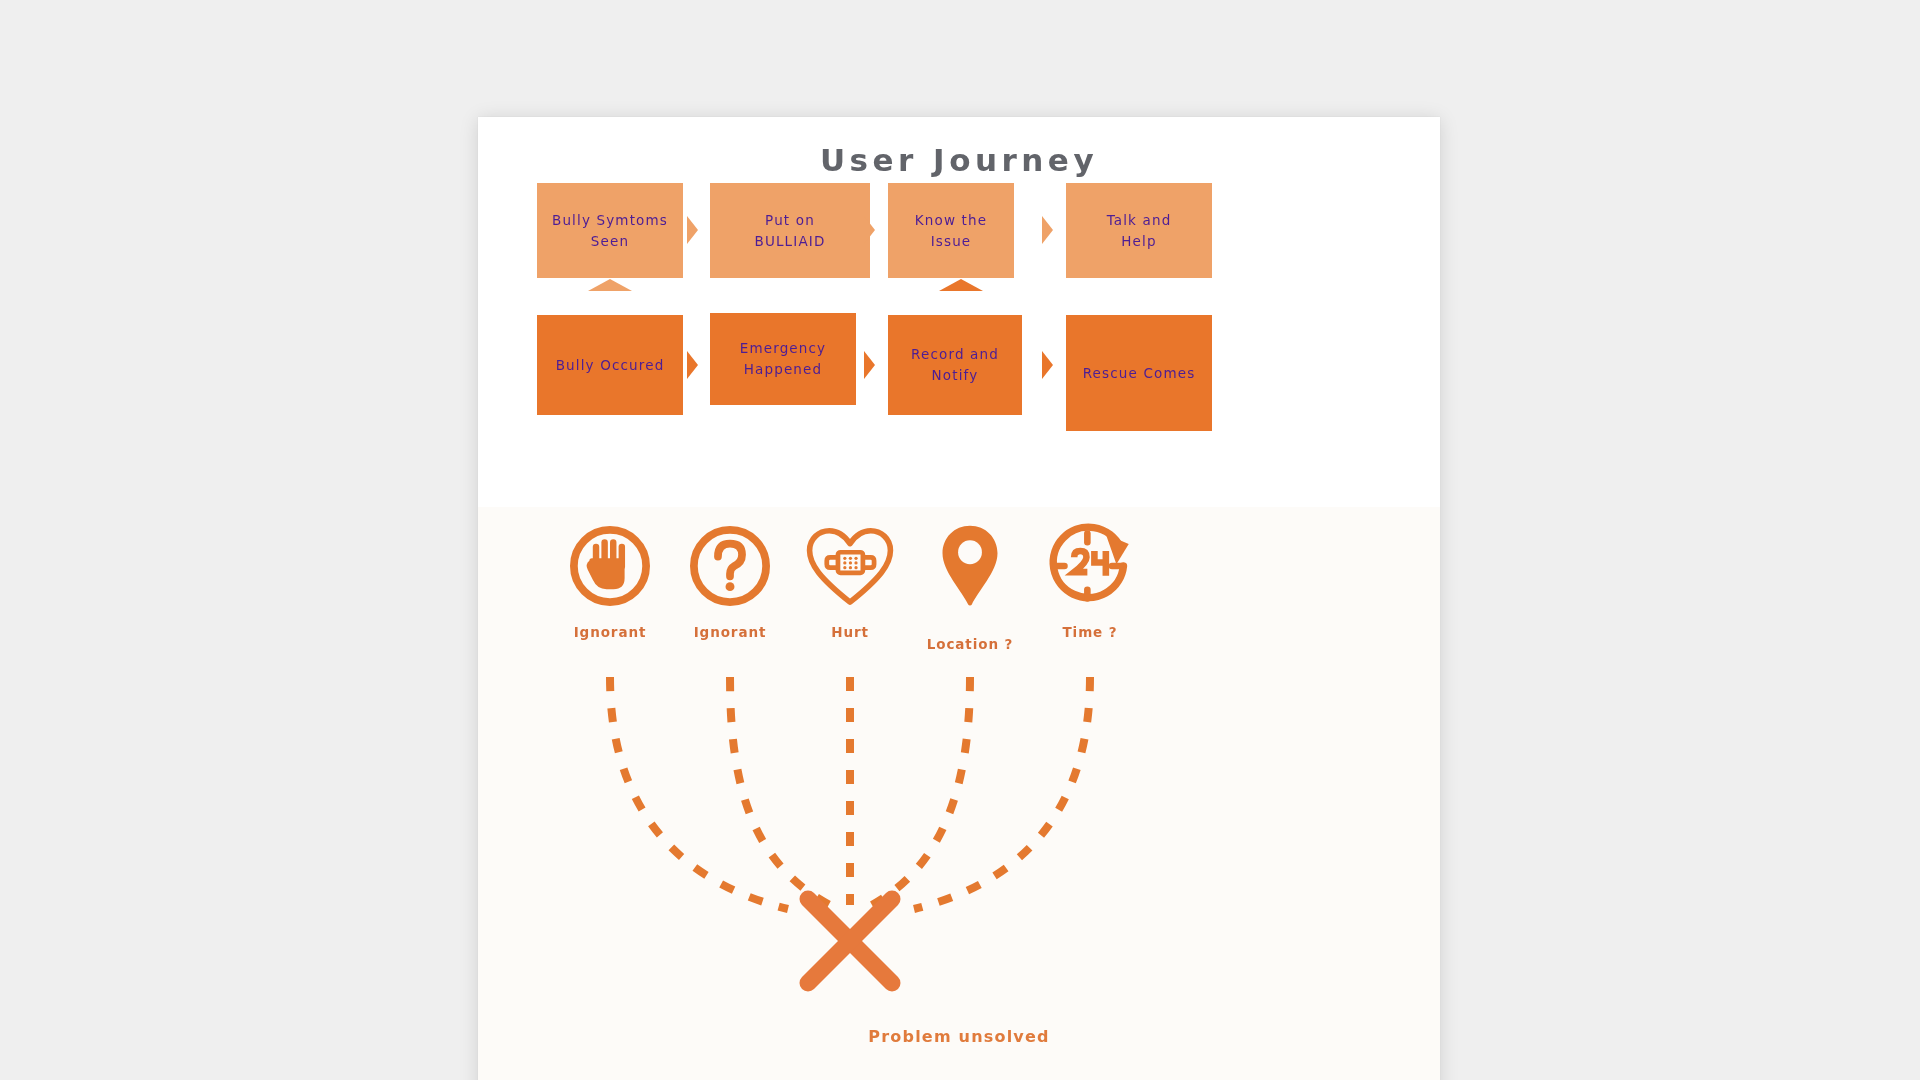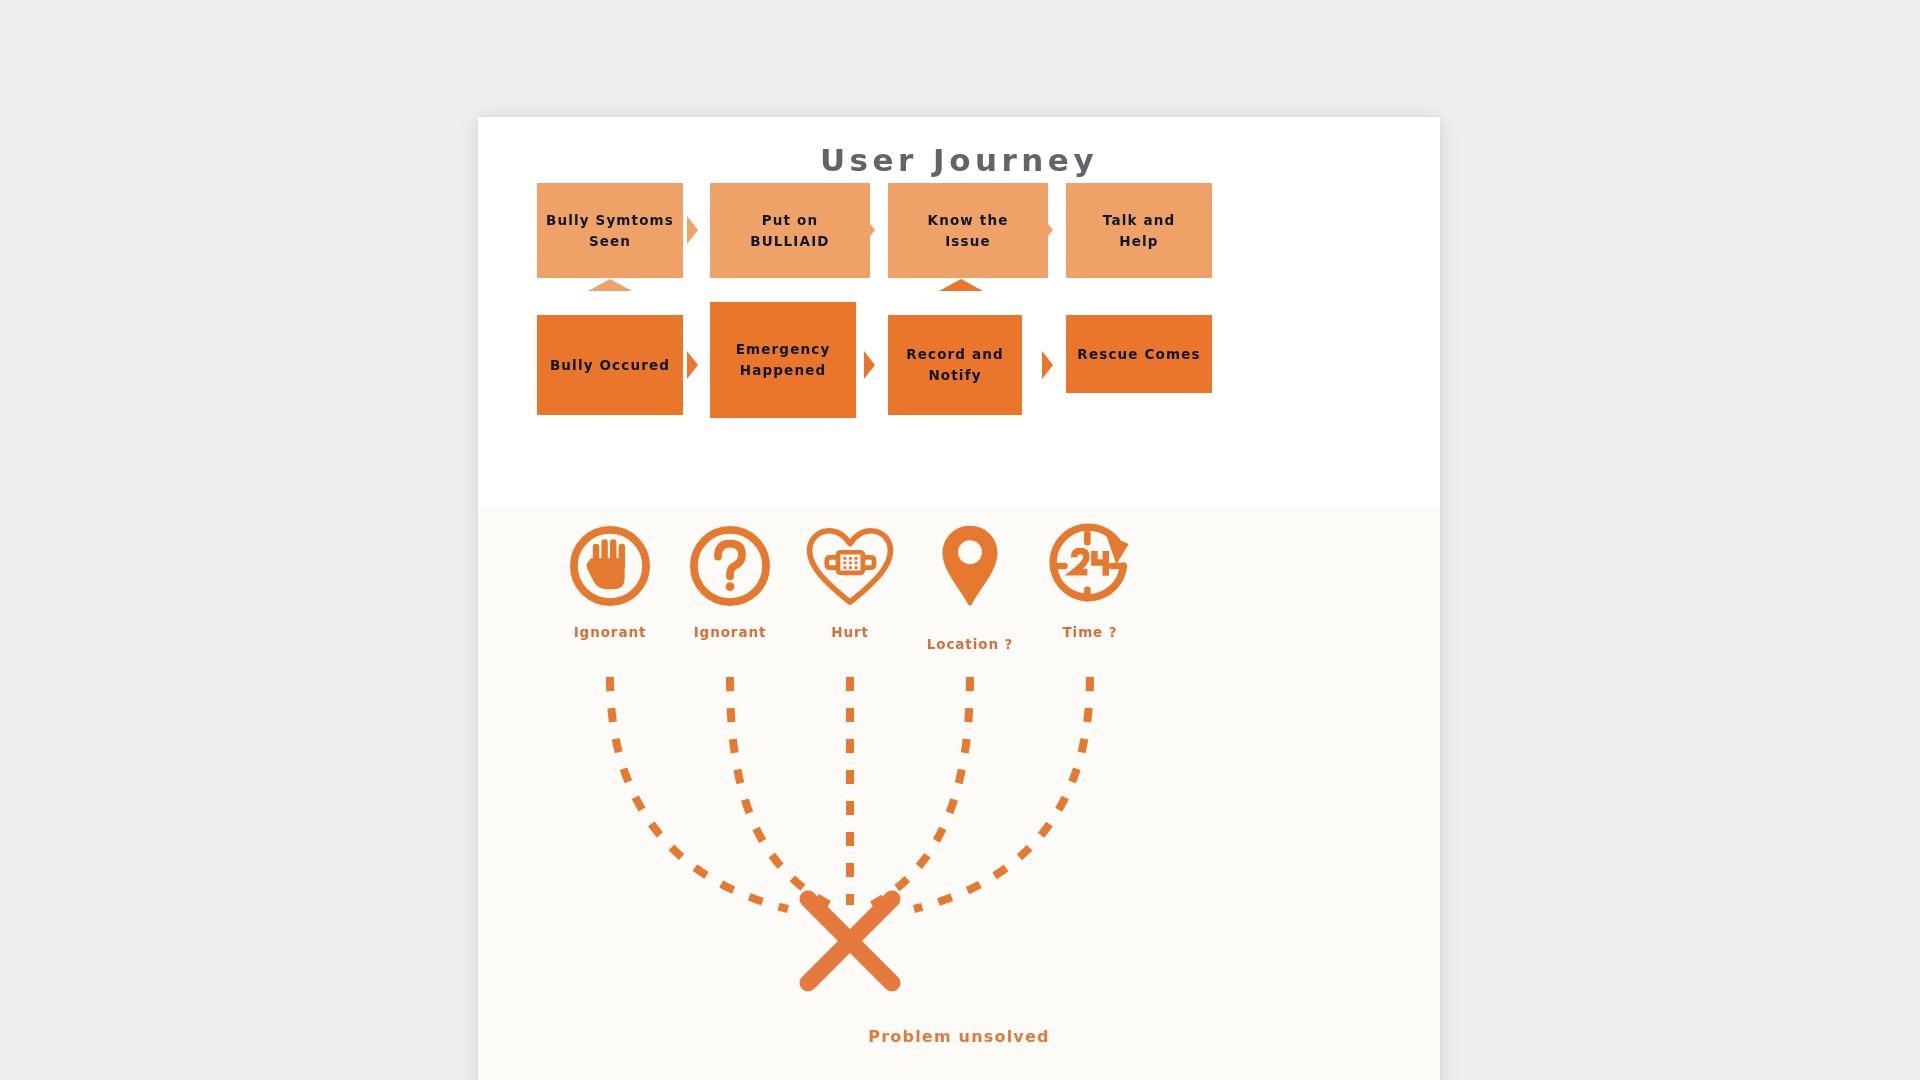--- a/index.html
+++ b/index.html
@@ -34,23 +34,23 @@
     font-family:"DejaVu Sans", sans-serif;
   }
 
   
   #journey{ position:absolute; left:0; top:0; width:100%; height:390px; }
 
   .jbox{
     position:absolute;
     display:flex; align-items:center; justify-content:center;
     text-align:center;
-    color:#0f172a;
+    color:#4c1d95;
     font-size:13.5px;
-    font-weight:700;
+    font-weight:400;
     letter-spacing:1.15px;
     line-height:1.52;
     padding:4px 8px;
   }
   .jbox.light{ background:#EFA268; }
   .jbox.dark { background:#E9762B; }
   .jbox span{ display:block; white-space:pre-line; }
 
   
   .chev{
@@ -110,48 +110,48 @@
     <div id="journey">
 
       <div class="jbox light" style="left:59px; top:66px; width:146px; height:95px;">
         <span>Bully Symtoms
 Seen</span>
       </div>
       <div class="jbox light" style="left:232px; top:66px; width:160px; height:95px;">
         <span>Put on
 BULLIAID</span>
       </div>
-      <div class="jbox light" style="left:410px; top:66px; width:160px; height:95px;">
+      <div class="jbox light" style="left:410px; top:66px; width:126px; height:95px;">
         <span>Know the
 Issue</span>
       </div>
       <div class="jbox light" style="left:588px; top:66px; width:146px; height:95px;">
         <span>Talk and
 Help</span>
       </div>
 
       <div class="chev" style="left:209px; top:99px;"></div>
       <div class="chev" style="left:386px; top:99px;"></div>
       <div class="chev" style="left:564px; top:99px;"></div>
 
       <div class="uparrow" style="left:110px; top:162px;"></div>
       <div class="uparrow dark" style="left:461px; top:162px;"></div>
 
       <div class="jbox dark" style="left:59px; top:198px; width:146px; height:100px;">
         <span>Bully Occured</span>
       </div>
-      <div class="jbox dark" style="left:232px; top:185px; width:146px; height:116px;">
+      <div class="jbox dark" style="left:232px; top:196px; width:146px; height:92px;">
         <span>Emergency
 Happened</span>
       </div>
       <div class="jbox dark" style="left:410px; top:198px; width:134px; height:100px;">
         <span>Record and
 Notify</span>
       </div>
-      <div class="jbox dark" style="left:588px; top:198px; width:146px; height:78px;">
+      <div class="jbox dark" style="left:588px; top:198px; width:146px; height:116px;">
         <span>Rescue Comes</span>
       </div>
 
       <div class="chev dark" style="left:209px; top:234px;"></div>
       <div class="chev dark" style="left:386px; top:234px;"></div>
       <div class="chev dark" style="left:564px; top:234px;"></div>
     </div>
 
     <div id="icons">
 

